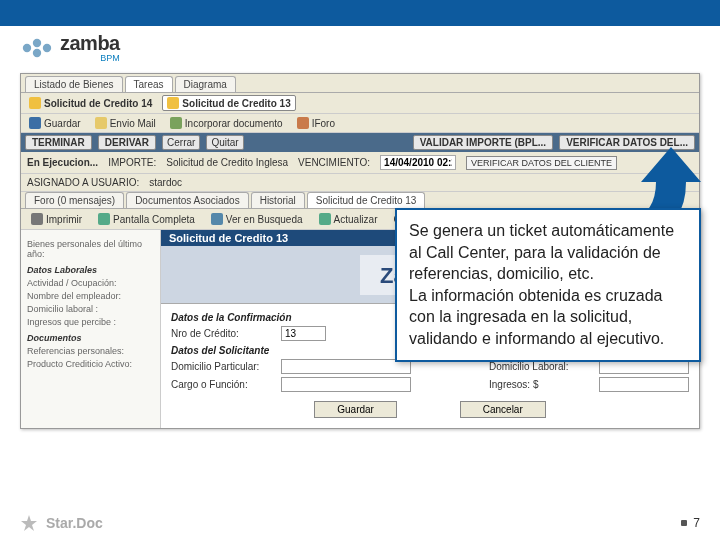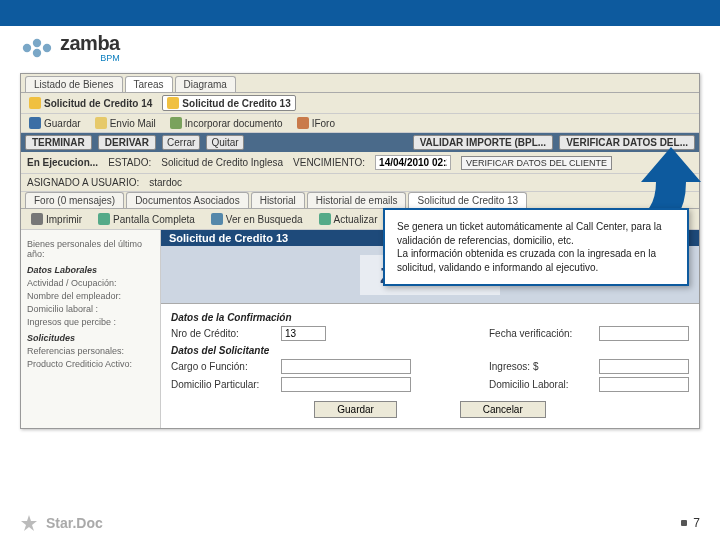--- a/index.html
+++ b/index.html
@@ -45,21 +45,21 @@
   .doc-title { background: #1e4a7a; color: #fff; font-weight: bold; font-size: 11px; padding: 2px 8px; }
   .doc-banner { height: 58px; background: #cdd6e2; display: flex; align-items: center; justify-content: center; border-bottom: 1px solid #aaa; }
   .doc-form { padding: 4px 10px; font-size: 10px; }
   .form-section { font-weight: bold; font-style: italic; margin: 4px 0 2px; color: #222; font-size: 10px; }
   .form-row { display: flex; align-items: center; gap: 10px; margin: 3px 0; }
   .form-row label { min-width: 100px; font-size: 10px; color: #333; }
   .form-row input { border: 1px solid #999; font-size: 10px; padding: 1px 3px; height: 15px; }
   .btn-row { text-align: center; padding: 6px 0; }
   .winbtn { background: #ece9d8; border: 1px solid #888; padding: 2px 22px; font-size: 10px; margin: 0 30px; }
 
-  .callout { position: absolute; top: 134px; left: 362px; width: 306px; background: #fff; border: 2px solid #0d5a9e; padding: 10px 12px; font-size: 10px; color: #222; line-height: 1.35; z-index: 10; box-shadow: 2px 2px 6px rgba(0,0,0,.3); }
+  .callout { position: absolute; top: 134px; left: 374px; width: 306px; background: #fff; border: 2px solid #0d5a9e; padding: 10px 12px; font-size: 16px; color: #222; line-height: 1.35; z-index: 10; box-shadow: 2px 2px 6px rgba(0,0,0,.3); }
   .arrow { position: absolute; top: 68px; left: 570px; z-index: 9; }
 
   .footer { position: absolute; bottom: 8px; left: 0; right: 0; display: flex; align-items: center; justify-content: space-between; padding: 0 20px; }
   .footer-logo { display: flex; align-items: center; gap: 8px; color: #aaa; font-size: 14px; font-weight: 600; }
   .footer-page { display: flex; align-items: center; gap: 6px; font-size: 12px; color: #333; }
   .bullet { width: 6px; height: 6px; background: #555; border-radius: 1px; }
 </style>
 </head>
 <body>
 
@@ -123,36 +123,35 @@
     <div class="pill">DERIVAR</div>
     <div class="pill small"><span>Cerrar</span></div>
     <div class="pill small"><span>Quitar</span></div>
     <div style="flex:1"></div>
     <div class="pill">VALIDAR IMPORTE (BPL...</div>
     <div class="pill">VERIFICAR DATOS DEL...</div>
   </div>
 
   <div class="status-row">
     <b class="lbl">En Ejecucion...</b>
-    <span class="lbl">ESTADO:</span>
+    <span class="lbl">IMPORTE:</span>
     <span>Solicitud de Credito Inglesa</span>
     <span class="lbl">VENCIMIENTO:</span>
     <input style="width: 76px; font-weight: bold;" value="14/04/2010 02:25">
     <span style="border:1px solid #888;padding:1px 4px;background:#f4f4f4;font-size:9px">VERIFICAR DATOS DEL CLIENTE</span>
   </div>
   <div class="status-row">
     <span class="lbl">ASIGNADO A USUARIO:</span>
     <span>stardoc</span>
   </div>
 
   <div class="tabs-mid">
     <div class="tab">Foro (0 mensajes)</div>
     <div class="tab">Documentos Asociados</div>
     <div class="tab">Historial</div>
-    <div class="tab">Historial de emails</div>
     <div class="tab active">Solicitud de Credito 13</div>
   </div>
 
   <div class="toolbar3">
     <div class="tbtn">
         <span class="ic" style="background:#777"></span>
         <span>Imprimir</span>
       </div>
     <div class="tbtn">
         <span class="ic" style="background:#5a8"></span>
@@ -172,21 +171,21 @@
   </div>
 
   <div class="doc-area">
     <div class="doc-left">
       <div class="field">Bienes personales del último año:</div>
       <div class="section">Datos Laborales</div>
       <div class="field">Actividad / Ocupación:</div>
       <div class="field">Nombre del empleador:</div>
       <div class="field">Domicilio laboral :</div>
       <div class="field">Ingresos que percibe :</div>
-      <div class="section">Solicitudes</div>
+      <div class="section">Documentos</div>
       <div class="field">Referencias personales:</div>
       <div class="field">Producto Crediticio Activo:</div>
     </div>
     <div class="doc-right">
       <div class="doc-title">Solicitud de Credito 13</div>
       <div class="doc-banner">
         <svg width="140" height="40">
           <rect width="140" height="40" fill="#e8ecf2"></rect>
           <text x="20" y="28" font-size="22" font-weight="bold" fill="#2a4a7a" font-family="Arial">Zamba</text>
         </svg>
@@ -195,31 +194,31 @@
         <div class="form-section">Datos de la Confirmación</div>
         <div class="form-row">
           <label>Nro de Crédito:</label>
           <input style="width: 45px;" value="13">
           <div style="flex:1"></div>
           <label>Fecha verificación:</label>
           <input style="width: 90px;">
         </div>
         <div class="form-section">Datos del Solicitante</div>
         <div class="form-row">
+          <label>Domicilio Particular:</label>
+          <input style="width: 130px;">
+          <div style="flex:1"></div>
+          <label>Domicilio Laboral:</label>
+          <input style="width: 90px;">
+        </div>
+        <div class="form-row">
           <label>Cargo o Función:</label>
           <input style="width: 130px;">
           <div style="flex:1"></div>
           <label>Ingresos: $</label>
-          <input style="width: 90px;">
-        </div>
-        <div class="form-row">
-          <label>Domicilio Particular:</label>
-          <input style="width: 130px;">
-          <div style="flex:1"></div>
-          <label>Domicilio Laboral:</label>
           <input style="width: 90px;">
         </div>
         <div class="btn-row">
           <button class="winbtn">Guardar</button>
           <button class="winbtn">Cancelar</button>
         </div>
       </div>
     </div>
   </div>
 

